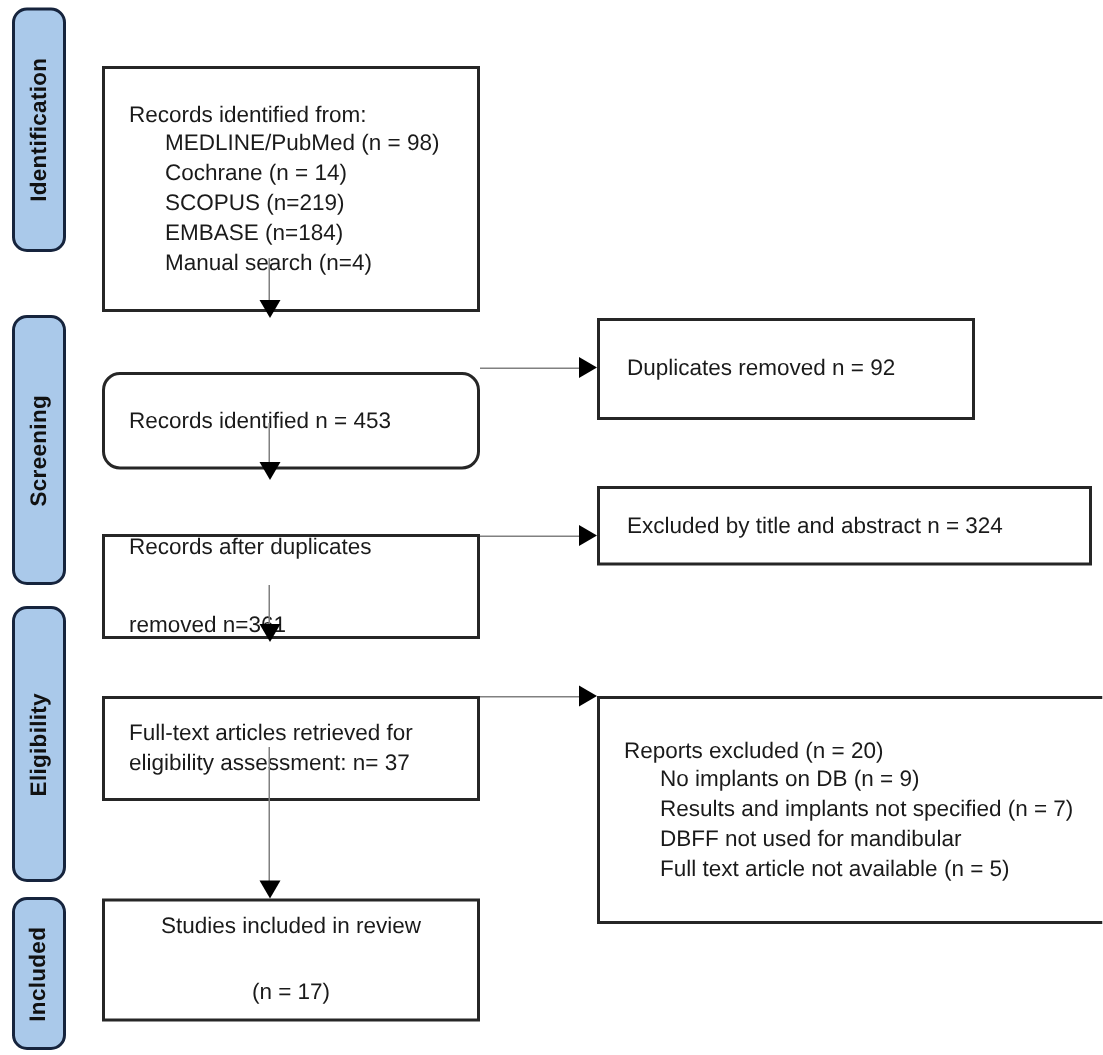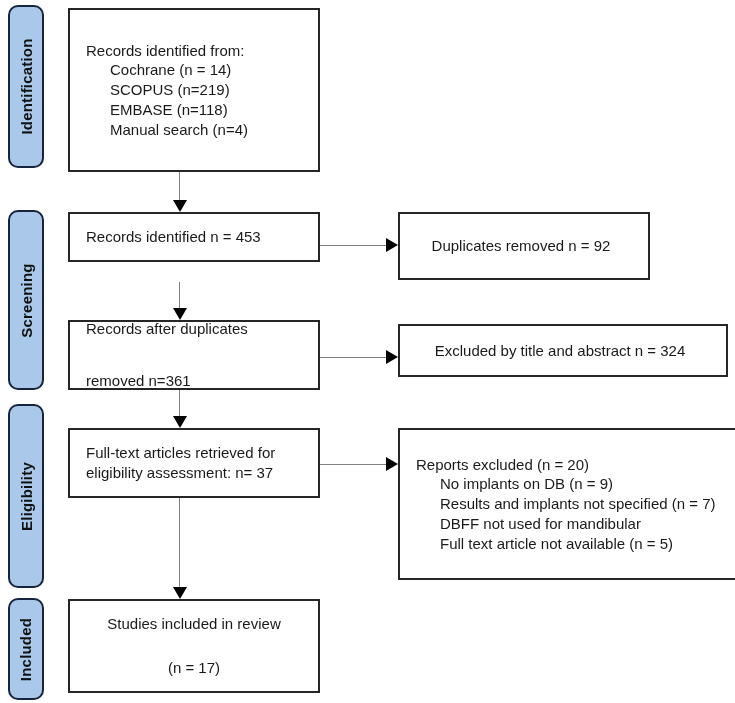--- a/index.html
+++ b/index.html
@@ -44,22 +44,22 @@
     border: 2px solid #262626;
     box-sizing: border-box;
     display: flex;
     flex-direction: column;
     justify-content: center;
     font-size: 15px;
     line-height: 1.32;
   }
   .fbox .line { white-space: nowrap; }
   .fbox .indent { padding-left: 24px; }
-  .pad-left { padding-left: 16px; padding-right: 14px; }
-  .pad-left-lg { padding-right: 6px; align-items: center; }
+  .pad-left { padding-left: 16px; padding-right: 14px; margin-top: 36px; }
+  .pad-left-lg { padding-left: 18px; padding-right: 6px; }
   .center-text { text-align: center; }
   
   .conn {
     position: absolute;
     background: #808080;
   }
   .vline { width: 1px; }
   .hline { height: 1px; }
   
   .arrow-down {
@@ -90,27 +90,28 @@
   </div>
   <div class="stage" style="top:404px; height:184px;">
     <span class="stage-label">Eligibility</span>
   </div>
   <div class="stage" style="top:598px; height:102px;">
     <span class="stage-label">Included</span>
   </div>
 
   <div class="fbox pad-left" style="left:68px; top:8px; width:252px; height:164px;">
     <div class="line">Records identified from:</div>
+    <div class="line indent">MEDLINE/PubMed (n = 98)</div>
     <div class="line indent">Cochrane (n = 14)</div>
     <div class="line indent">SCOPUS (n=219)</div>
-    <div class="line indent">EMBASE (n=118)</div>
+    <div class="line indent">EMBASE (n=184)</div>
     <div class="line indent">Manual search (n=4)</div>
   </div>
 
-  <div class="fbox pad-left" style="left:68px; top:212px; width:252px; height:50px;">
+  <div class="fbox pad-left" style="left:68px; top:212px; width:252px; height:65px;border-radius:12px;">
     <div class="line">Records identified n = 453</div>
   </div>
 
   <div class="fbox pad-left-lg" style="left:398px; top:212px; width:252px; height:68px;">
     <div class="line">Duplicates removed n = 92</div>
   </div>
 
   <div class="fbox pad-left" style="left:68px; top:320px; width:252px; height:70px;gap:32px;">
     <div class="line">Records after duplicates</div>
     <div class="line">removed n=361</div>
@@ -126,21 +127,21 @@
   </div>
 
   <div class="fbox pad-left" style="left:398px; top:428px; width:368px; height:152px;">
     <div class="line">Reports excluded (n = 20)</div>
     <div class="line indent">No implants on DB (n = 9)</div>
     <div class="line indent">Results and implants not specified (n = 7)</div>
     <div class="line indent">DBFF not used for mandibular</div>
     <div class="line indent">Full text article not available (n = 5)</div>
   </div>
 
-  <div class="fbox center-text" style="left:68px; top:599px; width:252px; height:94px;gap:24px;">
+  <div class="fbox center-text" style="left:68px; top:599px; width:252px; height:82px;gap:24px;">
     <div class="line">Studies included in review</div>
     <div class="line">(n = 17)</div>
   </div>
 
   <div class="conn vline" style="left:179px; top:172px; height:30px;"></div>
   <div class="arrow-down" style="left:173px; top:200px;"></div>
 
   <div class="conn vline" style="left:179px; top:282px; height:28px;"></div>
   <div class="arrow-down" style="left:173px; top:308px;"></div>
 

